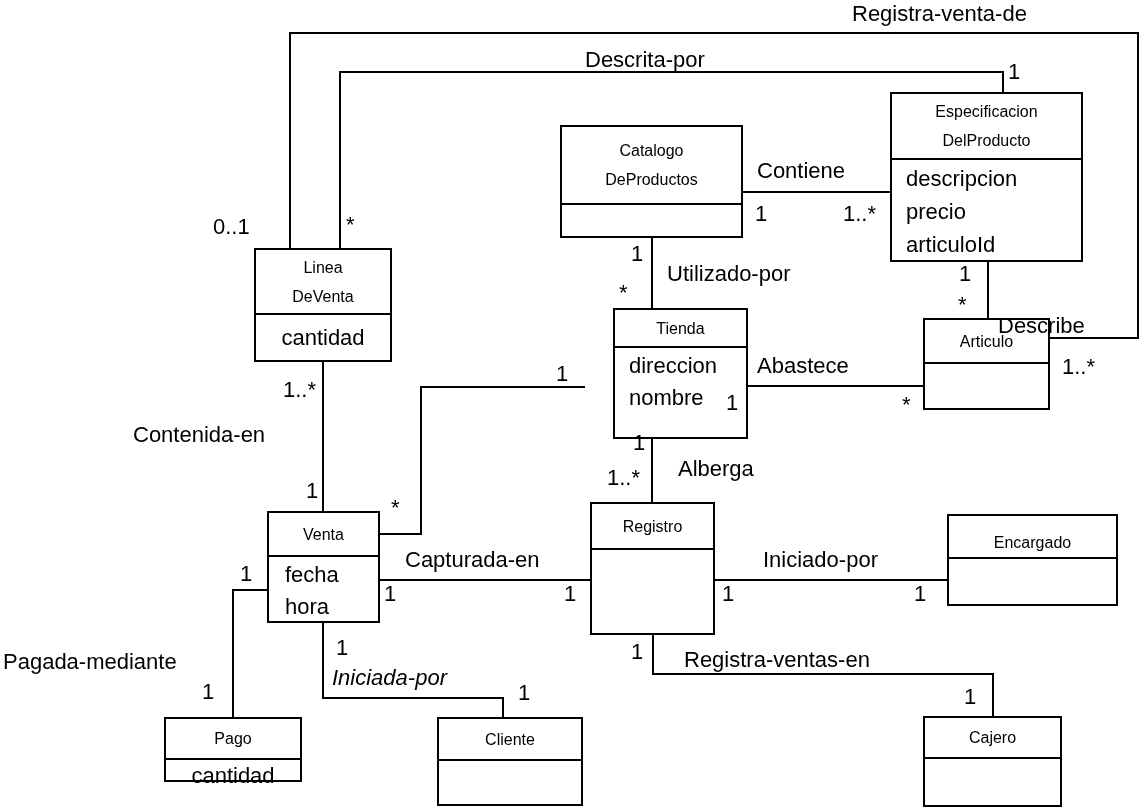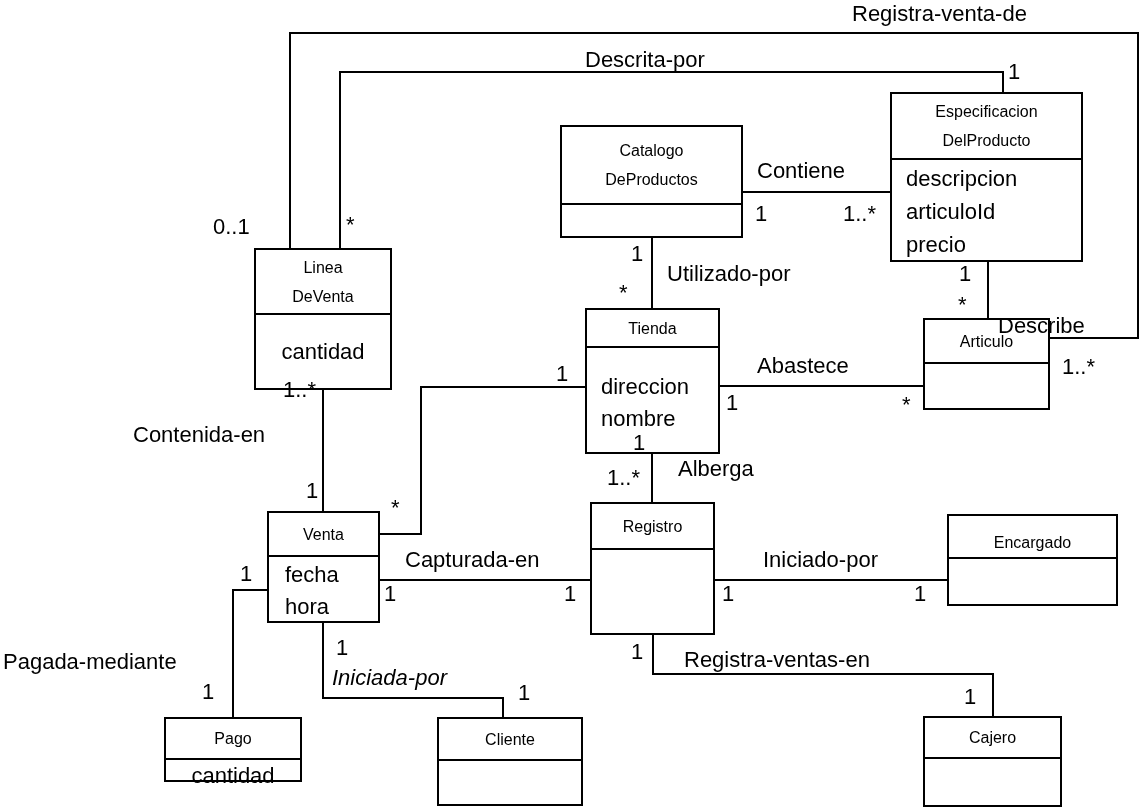--- a/index.html
+++ b/index.html
@@ -77,21 +77,21 @@
       <polyline points="380,534 421,534 421,387 585,387"></polyline>
       <polyline points="652,422 652,502"></polyline>
       <polyline points="380,580 590,580"></polyline>
       <polyline points="715,580 947,580"></polyline>
       <polyline points="267,590 233,590 233,717"></polyline>
       <polyline points="323,623 323,698 503,698 503,717"></polyline>
       <polyline points="653,635 653,674 993,674 993,716"></polyline>
     </g>
   </svg>
 
-  <div class="cls" style="left:254px; top:248px; width:138px; height:142px;">
+  <div class="cls" style="left:254px; top:248px; width:138px; height:114px;">
     <div class="cls-title" style="height:65px;">
       <div>Linea</div>
       <div>DeVenta</div>
     </div>
     <div class="cls-attrs center">
       <div>cantidad</div>
     </div>
   </div>
 
   <div class="cls" style="left:560px; top:125px; width:183px; height:113px;">
@@ -102,26 +102,26 @@
     <div class="cls-attrs"></div>
   </div>
 
   <div class="cls" style="left:890px; top:92px; width:193px; height:170px;">
     <div class="cls-title" style="height:66px;">
       <div>Especificacion</div>
       <div>DelProducto</div>
     </div>
     <div class="cls-attrs" style="line-height:33px;">
       <div>descripcion</div>
+      <div>precio</div>
       <div>articuloId</div>
-      <div>precio</div>
-    </div>
-  </div>
-
-  <div class="cls" style="left:585px; top:308px; width:135px; height:146px;gap:21px;">
+    </div>
+  </div>
+
+  <div class="cls" style="left:613px; top:308px; width:135px; height:131px;">
     <div class="cls-title" style="height:38px;">
       <div>Tienda</div>
     </div>
     <div class="cls-attrs">
       <div>direccion</div>
       <div>nombre</div>
     </div>
   </div>
 
   <div class="cls" style="left:923px; top:318px; width:127px; height:92px;">

